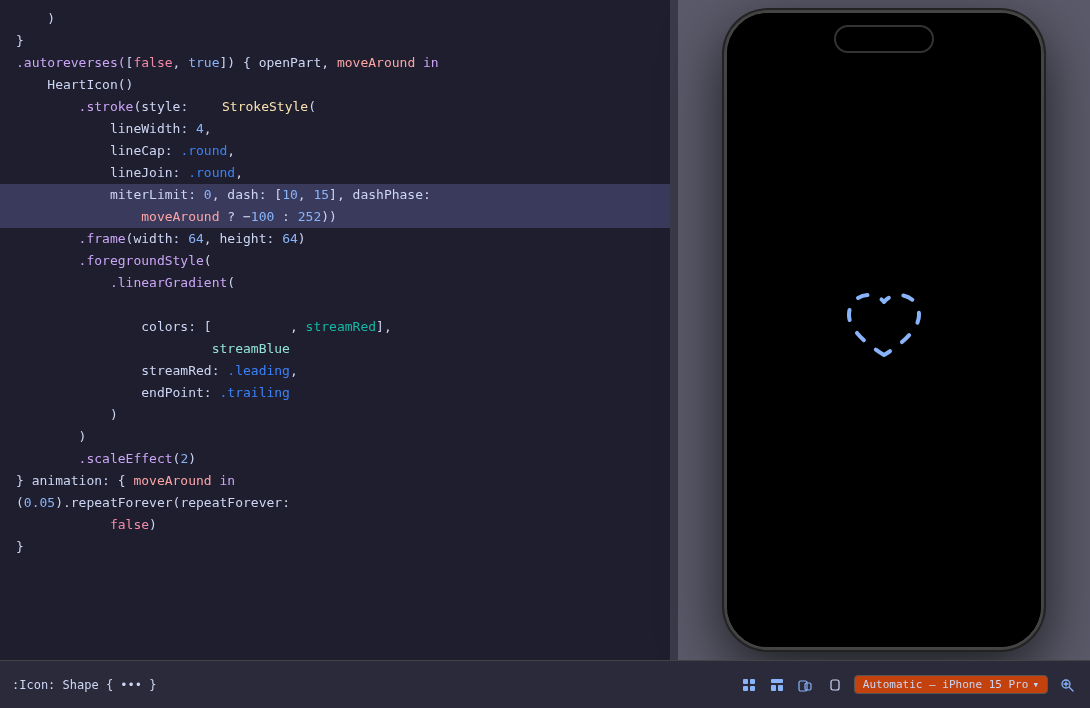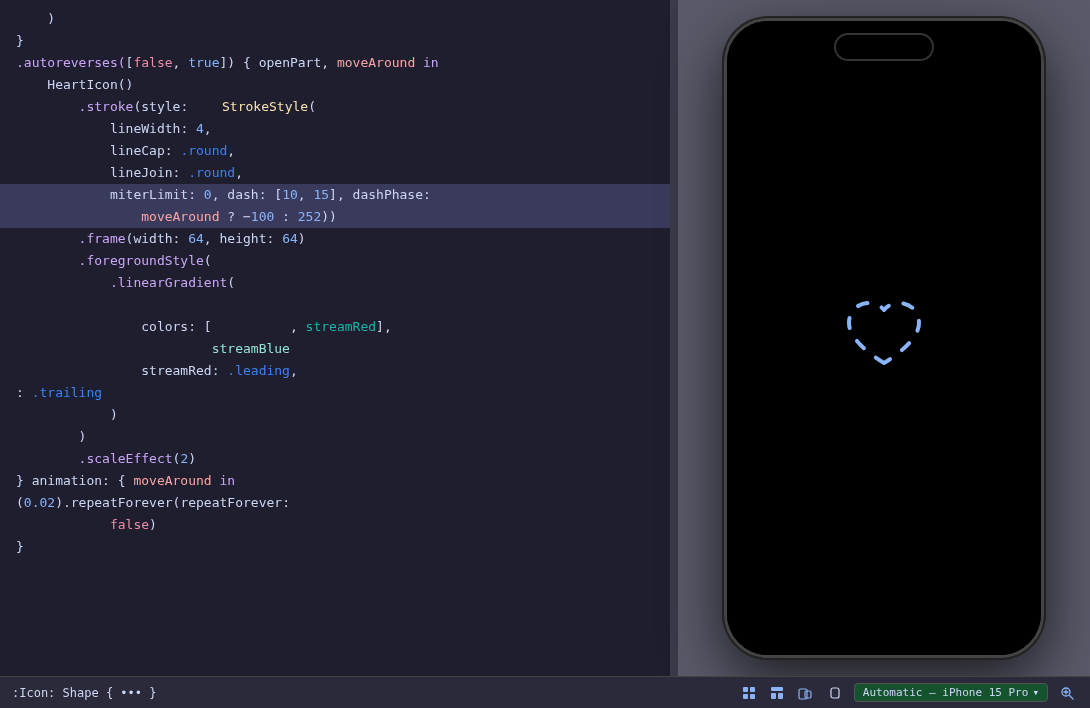--- a/index.html
+++ b/index.html
@@ -127,21 +127,21 @@
       position: relative;
     }
 
     .heart-svg {
       width: 100px;
       height: 100px;
     }
 
     
     .bottom-bar {
-      height: 32px;
+      height: 48px;
       background: #2a2a3a;
       display: flex;
       align-items: center;
       padding: 0 12px;
       border-top: 1px solid #444;
       justify-content: space-between;
     }
 
     .bottom-left {
       display: flex;
@@ -173,21 +173,21 @@
       display: flex;
       align-items: center;
       justify-content: center;
       border-radius: 4px;
       cursor: pointer;
       color: #89b4fa;
       font-size: 12px;
     }
 
     .device-selector {
-      background: #14532d;
+      background: #c2410c;
       border: 1px solid #555;
       border-radius: 4px;
       color: #cdd6f4;
       font-size: 11px;
       padding: 2px 8px;
       display: flex;
       align-items: center;
       gap: 4px;
       cursor: pointer;
     }
@@ -236,26 +236,26 @@
         <div class="code-line"><span class="c-text">            lineWidth</span><span class="c-white">: </span><span class="c-blue">4</span><span class="c-white">,</span></div>
         <div class="code-line"><span class="c-text">            lineCap</span><span class="c-white">: </span><span class="c-mauve">.round</span><span class="c-white">,</span></div>
         <div class="code-line"><span class="c-text">            lineJoin</span><span class="c-white">: </span><span class="c-mauve">.round</span><span class="c-white">,</span></div>
         <div class="code-line highlighted"><span class="c-text">            miterLimit</span><span class="c-white">: </span><span class="c-blue">0</span><span class="c-white">, dash: [</span><span class="c-blue">10</span><span class="c-white">, </span><span class="c-blue">15</span><span class="c-white">], dashPhase:</span></div>
         <div class="code-line highlighted"><span class="c-green">                moveAround</span><span class="c-white"> ? </span><span class="c-white">−</span><span class="c-blue">100</span><span class="c-white"> : </span><span class="c-blue">252</span><span class="c-white">))</span></div>
         <div class="code-line"><span class="c-purple">        .frame</span><span class="c-white">(</span><span class="c-text">width</span><span class="c-white">: </span><span class="c-blue">64</span><span class="c-white">, </span><span class="c-text">height</span><span class="c-white">: </span><span class="c-blue">64</span><span class="c-white">)</span></div>
         <div class="code-line"><span class="c-purple">        .foregroundStyle</span><span class="c-white">(</span></div>
         <div class="code-line"><span class="c-purple">            .linearGradient</span><span class="c-white">(</span></div>
         <div class="code-line"><span class="c-text">                colors</span><span class="c-white">: [</span><span class="c-teal">streamBlue</span><span class="c-white">, </span><span class="c-red">streamRed</span><span class="c-white">],</span></div>
         <div class="code-line"><span class="c-text">                streamRed</span><span class="c-white">: </span><span class="c-mauve">.leading</span><span class="c-white">,</span></div>
-        <div class="code-line"><span class="c-white">: </span><span class="c-mauve">.trailing</span></div>
+        <div class="code-line"><span class="c-text">                endPoint</span><span class="c-white">: </span><span class="c-mauve">.trailing</span></div>
         <div class="code-line"><span class="c-white">            )</span></div>
         <div class="code-line"><span class="c-white">        )</span></div>
         <div class="code-line"><span class="c-purple">        .scaleEffect</span><span class="c-white">(</span><span class="c-blue">2</span><span class="c-white">)</span></div>
         <div class="code-line"><span class="c-white">} animation</span><span class="c-white">: { </span><span class="c-green">moveAround</span><span class="c-purple"> in</span></div>
-        <div class="code-line"><span class="c-white">(</span><span class="c-blue">0.02</span><span class="c-white">).repeatForever(</span><span class="c-text">repeatForever</span><span class="c-white">:</span></div>
+        <div class="code-line"><span class="c-white">(</span><span class="c-blue">0.05</span><span class="c-white">).repeatForever(</span><span class="c-text">repeatForever</span><span class="c-white">:</span></div>
         <div class="code-line"><span class="c-white">            </span><span class="c-pink">false</span><span class="c-white">)</span></div>
         <div class="code-line"><span class="c-white">}</span></div>
       </div>
   </div>
 
   <div class="divider"></div>
 
   <div class="preview-panel">
     <div class="phone-wrapper">
       <div class="phone-frame">

